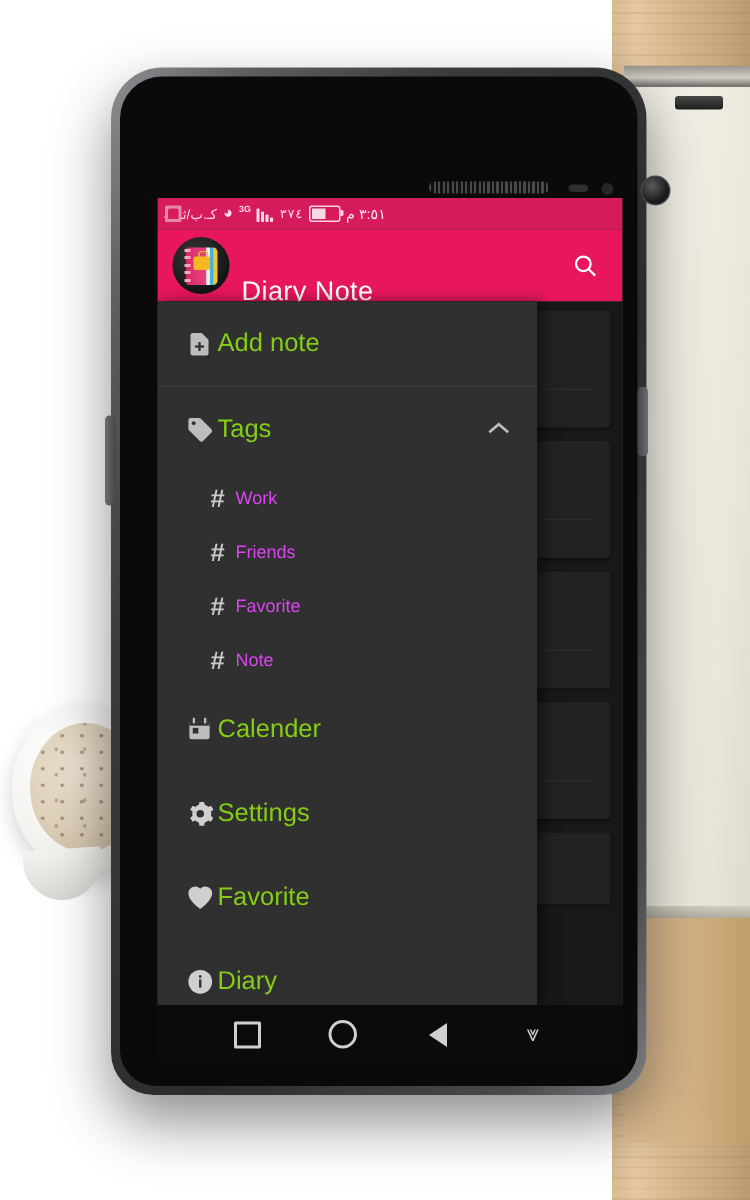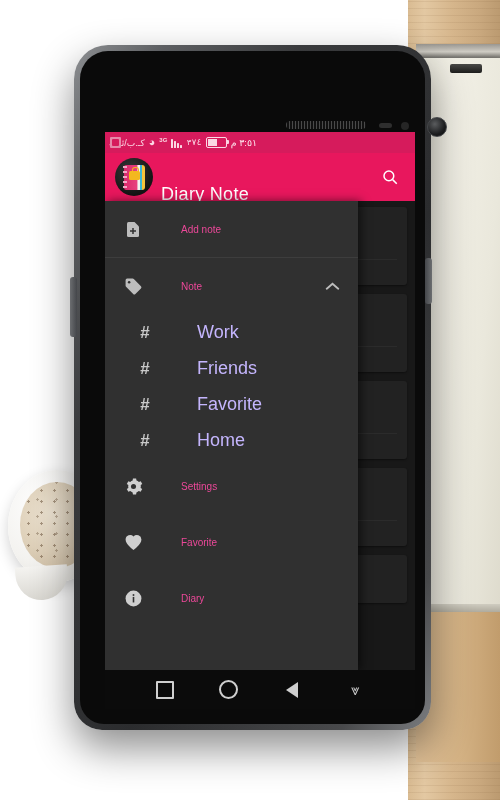--- a/index.html
+++ b/index.html
@@ -210,22 +210,22 @@
   
   .drawer{
     position:absolute;left:0;top:0;bottom:0;width:253px;background:#303030;
     box-shadow:3px 0 9px rgba(0,0,0,.55);overflow:hidden;
   }
   .drw-item{
     display:flex;align-items:center;height:56px;padding:0 0 0 16px;box-sizing:border-box;
     position:relative;
   }
   .drw-ico{width:24px;display:flex;align-items:center;justify-content:center;color:#bdbdbd;flex:0 0 auto;}
-  .drw-label{color:#ec4899;font-size:10px;margin-left:36px;}
-  .drw-sub .drw-label{color:#c4b5fd;font-size:18px;margin-left:40px;}
+  .drw-label{color:#84cc16;font-size:17px;}
+  .drw-sub .drw-label{color:#d946ef;font-size:12px;}
   .drw-sub{height:36px;padding-left:28px;}
   .hash{color:#c9c9c9;font-size:17px;font-weight:bold;line-height:1;}
   .divider{height:1px;background:#3d3d3d;margin:0;}
   .chev{
     position:absolute;right:18px;top:50%;transform:translateY(-50%);
     color:#bdbdbd;
   }
 
   
   .navbar{
@@ -390,21 +390,21 @@
 
         <div class="divider"></div>
 
         <div class="drw-item">
           <span class="drw-ico">
             <svg width="19" height="19" viewBox="0 0 24 24" fill="#bdbdbd">
               <path d="M21.4 11.6 12.4 2.6A2 2 0 0 0 11 2H4a2 2 0 0 0-2 2v7a2 2 0 0 0 .6 1.4l9 9a2 2 0 0 0 2.8 0l7-7a2 2 0 0 0 0-2.8z"></path>
               <circle cx="6.5" cy="6.5" r="1.6" fill="#303030"></circle>
             </svg>
           </span>
-          <span class="drw-label">Note</span>
+          <span class="drw-label">Tags</span>
           <span class="chev">
             <svg width="15" height="9" viewBox="0 0 16 10" fill="none" stroke="#bdbdbd" stroke-width="2">
               <polyline points="1,8 8,2 15,8"></polyline>
             </svg>
           </span>
         </div>
 
         <div class="drw-item drw-sub">
           <span class="drw-ico">
               <span class="hash">#</span>
@@ -420,23 +420,35 @@
         <div class="drw-item drw-sub">
           <span class="drw-ico">
               <span class="hash">#</span>
             </span>
           <span class="drw-label">Favorite</span>
         </div>
         <div class="drw-item drw-sub">
           <span class="drw-ico">
               <span class="hash">#</span>
             </span>
-          <span class="drw-label">Home</span>
-        </div>
-
+          <span class="drw-label">Note</span>
+        </div>
+
+        <div class="drw-item">
+          <span class="drw-ico">
+            <svg width="18" height="18" viewBox="0 0 24 24" fill="#bdbdbd">
+              <rect x="3" y="5" width="18" height="16" rx="2"></rect>
+              <rect x="3" y="5" width="18" height="4" fill="#303030"></rect>
+              <rect x="6" y="2" width="2" height="5"></rect>
+                <rect x="16" y="2" width="2" height="5"></rect>
+              <rect x="6" y="11" width="5" height="5" fill="#303030"></rect>
+            </svg>
+          </span>
+          <span class="drw-label">Calender</span>
+        </div>
 
         <div class="drw-item">
           <span class="drw-ico">
             <svg width="19" height="19" viewBox="0 0 24 24" fill="#cfcfcf">
               <path d="M12 8a4 4 0 1 0 0 8 4 4 0 0 0 0-8zm9.3 4c0-.6-.1-1.2-.2-1.8l2-1.5-2-3.4-2.3 1a7.7 7.7 0 0 0-3-1.8L15.3 2h-4l-.4 2.5a7.7 7.7 0 0 0-3 1.8l-2.4-1-2 3.4 2 1.5a8 8 0 0 0 0 3.6l-2 1.5 2 3.4 2.4-1a7.7 7.7 0 0 0 3 1.8l.4 2.5h4l.4-2.5a7.7 7.7 0 0 0 3-1.8l2.3 1 2-3.4-2-1.5c.1-.6.2-1.2.2-1.8z"></path>
               <circle cx="12" cy="12" r="3.2" fill="#303030"></circle>
             </svg>
           </span>
           <span class="drw-label">Settings</span>
         </div>

